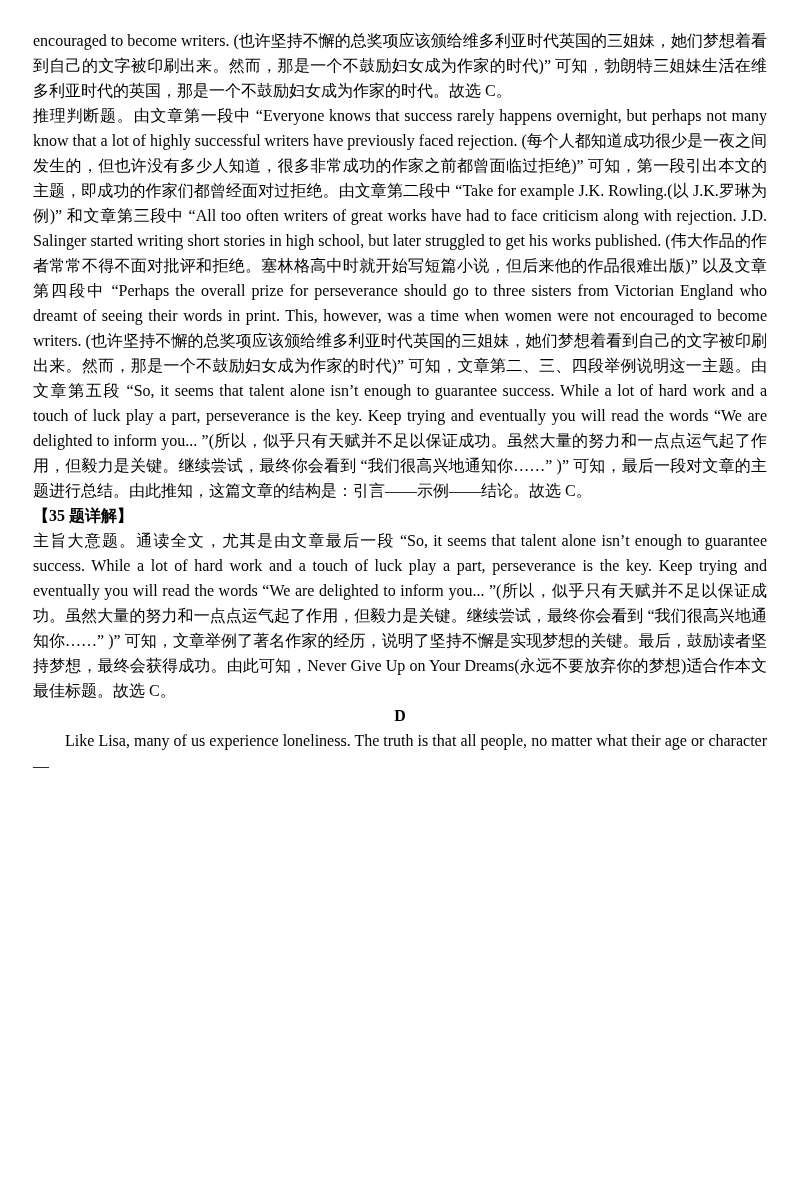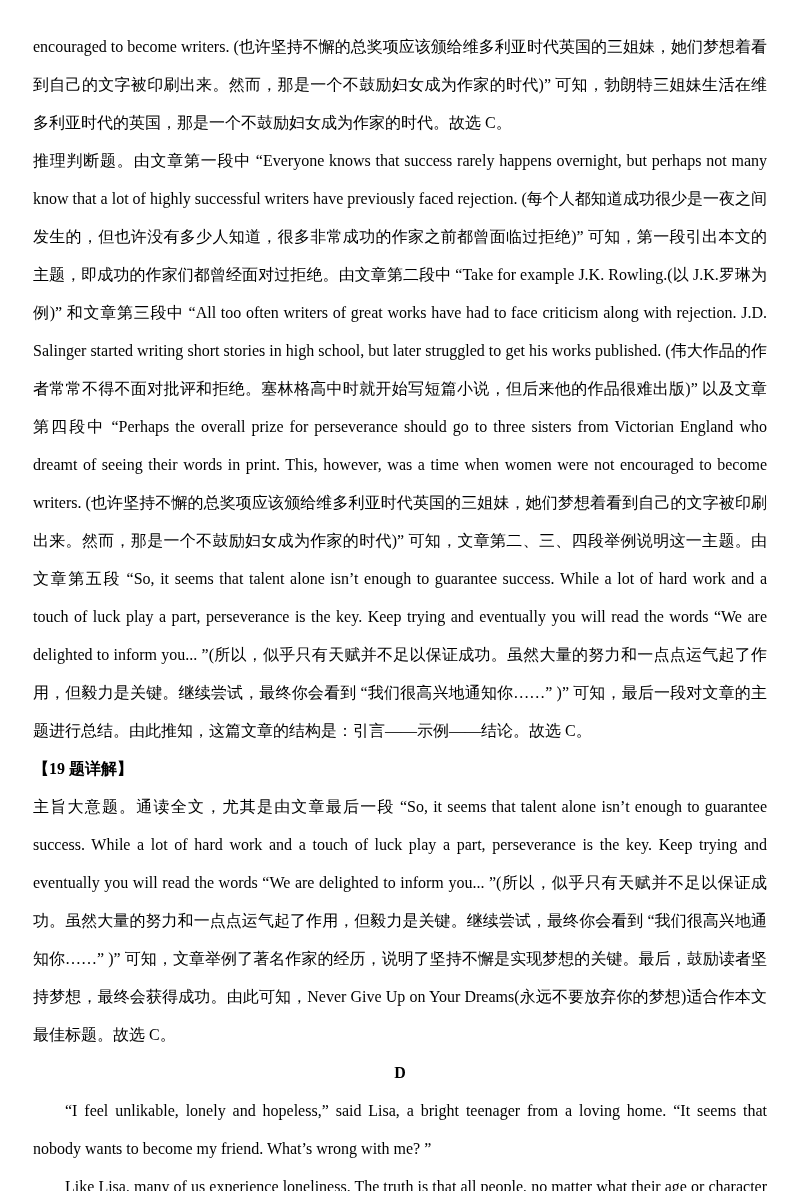--- a/index.html
+++ b/index.html
@@ -12,21 +12,21 @@
     width: 800px;
     height: 1191px;
     margin: 0 auto;
     background: #ffffff;
     color: #000000;
     box-sizing: border-box;
     padding: 28px 33px 0 33px;
     overflow: hidden;
     font-family: "Liberation Serif", "DejaVu Serif", serif;
     font-size: 16px;
-    line-height: 38px;
+    line-height: 25px;
   }
   .par {
     margin: 0;
     padding: 0;
   }
   .justify {
     text-align: justify;
     text-justify: inter-ideograph;
   }
   .heading {
@@ -43,22 +43,21 @@
 </style>
 </head>
 <body>
 
 <div class="page">
   <p class="par justify">encouraged to become writers. (也许坚持不懈的总奖项应该颁给维多利亚时代英国的三姐妹，她们梦想着看到自己的文字被印刷出来。然而，那是一个不鼓励妇女成为作家的时代)” 可知，勃朗特三姐妹生活在维多利亚时代的英国，那是一个不鼓励妇女成为作家的时代。故选 C。</p>
 
 
   <p class="par justify">推理判断题。由文章第一段中 “Everyone knows that success rarely happens overnight, but perhaps not many know that a lot of highly successful writers have previously faced rejection. (每个人都知道成功很少是一夜之间发生的，但也许没有多少人知道，很多非常成功的作家之前都曾面临过拒绝)” 可知，第一段引出本文的主题，即成功的作家们都曾经面对过拒绝。由文章第二段中 “Take for example J.K. Rowling.(以 J.K.罗琳为例)” 和文章第三段中 “All too often writers of great works have had to face criticism along with rejection.  J.D. Salinger started writing short stories in high school, but later struggled to get his works published. (伟大作品的作者常常不得不面对批评和拒绝。塞林格高中时就开始写短篇小说，但后来他的作品很难出版)” 以及文章第四段中 “Perhaps the overall prize for perseverance should go to three sisters from Victorian England who dreamt of seeing their words in print. This, however, was a time when women were not encouraged to become writers. (也许坚持不懈的总奖项应该颁给维多利亚时代英国的三姐妹，她们梦想着看到自己的文字被印刷出来。然而，那是一个不鼓励妇女成为作家的时代)” 可知，文章第二、三、四段举例说明这一主题。由文章第五段 “So, it seems that talent alone isn’t enough to guarantee success. While a lot of hard work and a touch of luck play a part, perseverance is the key. Keep trying and eventually you will read the words “We are delighted to inform you... ”(所以，似乎只有天赋并不足以保证成功。虽然大量的努力和一点点运气起了作用，但毅力是关键。继续尝试，最终你会看到 “我们很高兴地通知你……” )” 可知，最后一段对文章的主题进行总结。由此推知，这篇文章的结构是：引言——示例——结论。故选 C。</p>
 
-  <p class="par heading">【19 题详解】</p>
+  <p class="par heading">【35 题详解】</p>
 
   <p class="par justify">主旨大意题。通读全文，尤其是由文章最后一段 “So, it seems that talent alone isn’t enough to guarantee success. While a lot of hard work and a touch of luck play a part, perseverance is the key. Keep trying and eventually you will read the words “We are delighted to inform you... ”(所以，似乎只有天赋并不足以保证成功。虽然大量的努力和一点点运气起了作用，但毅力是关键。继续尝试，最终你会看到 “我们很高兴地通知你……” )” 可知，文章举例了著名作家的经历，说明了坚持不懈是实现梦想的关键。最后，鼓励读者坚持梦想，最终会获得成功。由此可知，Never Give Up on Your Dreams(永远不要放弃你的梦想)适合作本文最佳标题。故选 C。</p>
 
   <p class="par section-letter">D</p>
 
-  <p class="par justify indent">“I feel unlikable, lonely and hopeless,” said Lisa, a bright teenager from a loving home. “It seems that nobody wants to become my friend. What’s wrong with me? ”</p>
 
   <p class="par justify indent">Like Lisa, many of us experience loneliness. The truth is that all people, no matter what their age or character —</p>
 </div>
 
 </body></html>

